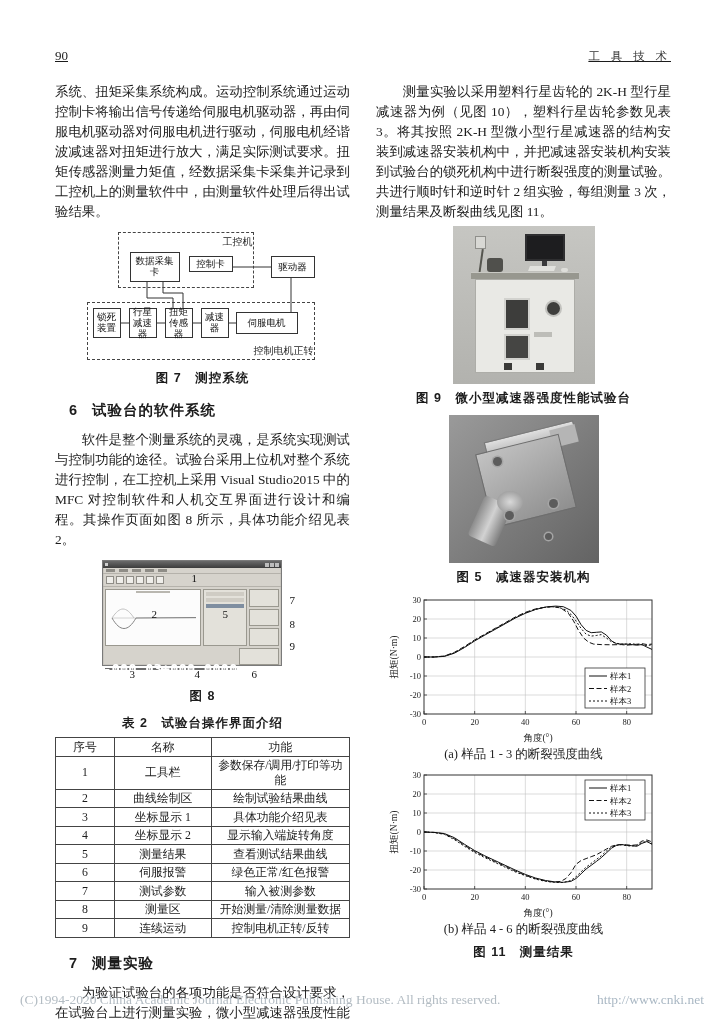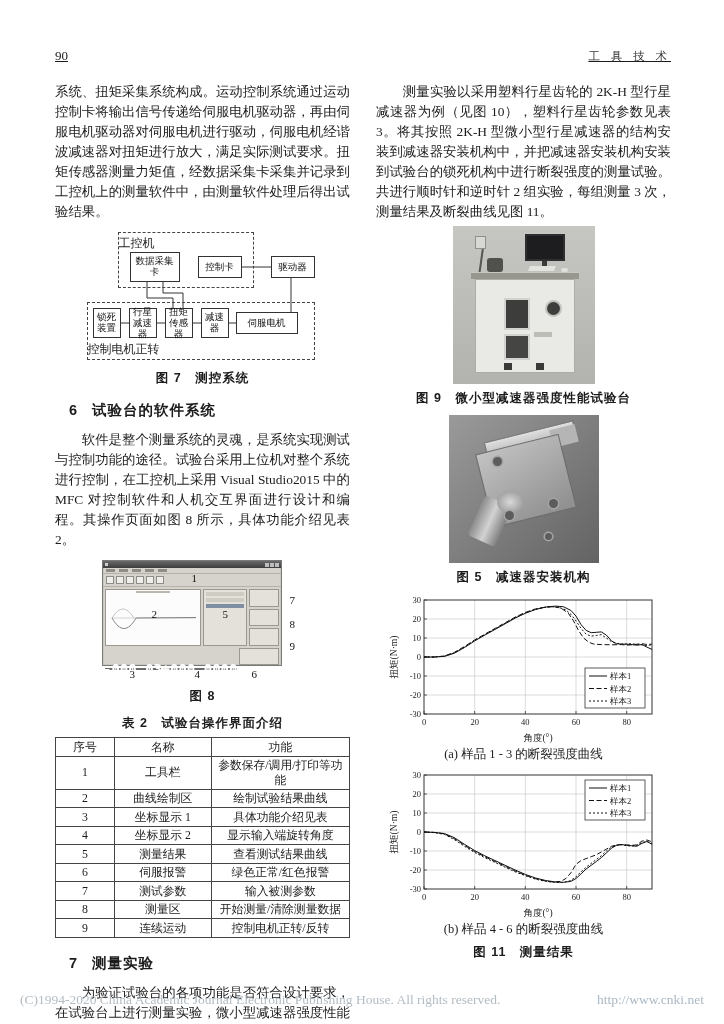--- a/index.html
+++ b/index.html
@@ -20,21 +20,21 @@
     font-size:14.5px; margin:14px 0 10px 14px; letter-spacing:1px; }
   .sec-heading .sec-no { margin-right:14px; }
   .fig-caption { font-family:"Liberation Sans", sans-serif; font-weight:bold;
     font-size:12.5px; text-align:center; margin:6px 0 8px 0; letter-spacing:1px; }
   .sub-caption { font-size:12.5px; text-align:center; margin:2px 0 4px 0; }
 
   
   .fig7-wrap { position:relative; width:236px; height:134px; margin:8px auto 0 auto; }
   .fig7-wrap svg.conn { position:absolute; left:0; top:0; }
   .dashed-box { position:absolute; border:1.2px dashed #444; }
-  .d-label { position:absolute; font-size:12px; color:#222; text-align:left; width:100%; }
+  .d-label { position:absolute; font-size:10px; color:#222; text-align:right; width:100%; }
   .solid-box { position:absolute; border:1px solid #333; background:#fff; display:flex;
     align-items:center; justify-content:center; text-align:center;
     font-size:9.5px; line-height:11px; color:#111; padding:1px; }
 
   
   .fig8-wrap { position:relative; width:206px; height:122px; margin:10px auto 0 auto; }
   .miniwin { position:absolute; left:2px; top:0; width:180px; height:106px;
     background:#d6d3cc; border:1px solid #7a7a7a; box-shadow:0 0 0 1px #c9c6bf inset; }
   .mw-title { height:7px; background:linear-gradient(#6a6a6a,#3c3c3c); display:flex; align-items:center; }
   .mw-title .dot { width:3px; height:3px; background:#cfcfcf; margin-left:2px; }
@@ -141,21 +141,21 @@
             <line x1="36" y1="93" x2="44" y2="93"></line>
             <line x1="72" y1="93" x2="80" y2="93"></line>
             <line x1="108" y1="93" x2="116" y2="93"></line>
             <line x1="144" y1="93" x2="151" y2="93"></line>
           </g>
         </svg>
         <div class="dashed-box" style="left:33px; top:2px; width:136px; height:56px;">
           <span class="d-label" style="top:2px;">工控机</span>
         </div>
         <div class="solid-box" style="left:45px; top:22px; width:50px; height:30px;">数据采集卡</div>
-        <div class="solid-box" style="left:113px; top:26px; width:44px; height:22px;">控制卡</div>
+        <div class="solid-box" style="left:104px; top:26px; width:44px; height:16px;">控制卡</div>
         <div class="solid-box" style="left:186px; top:26px; width:44px; height:22px;">驱动器</div>
         <div class="dashed-box" style="left:2px; top:72px; width:228px; height:58px;">
           <span class="d-label" style="bottom:1px;">控制电机正转</span>
         </div>
         <div class="solid-box" style="left:8px; top:78px; width:28px; height:30px;">锁死装置</div>
         <div class="solid-box" style="left:44px; top:78px; width:28px; height:30px;">行星减速器</div>
         <div class="solid-box" style="left:80px; top:78px; width:28px; height:30px;">扭矩传感器</div>
         <div class="solid-box" style="left:116px; top:78px; width:28px; height:30px;">减速器</div>
         <div class="solid-box" style="left:151px; top:82px; width:62px; height:22px;text-align:center;">伺服电机</div>
       </div>

